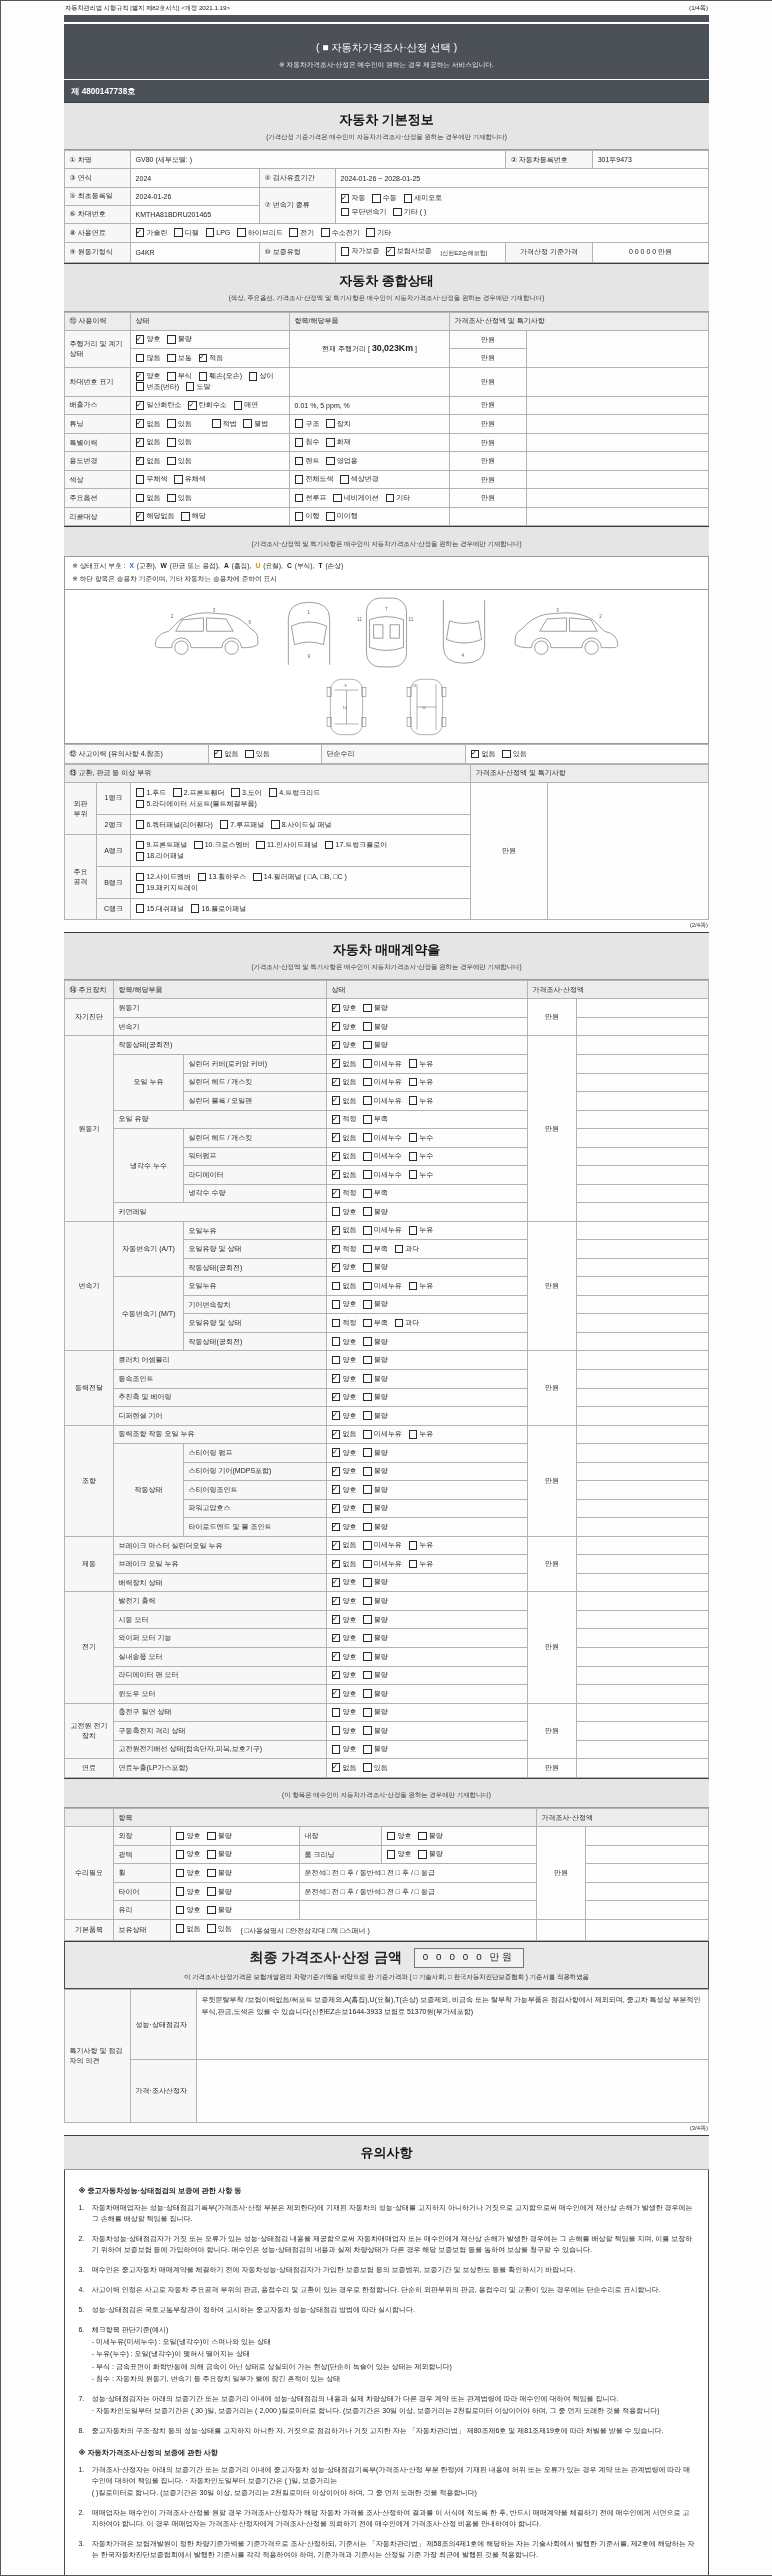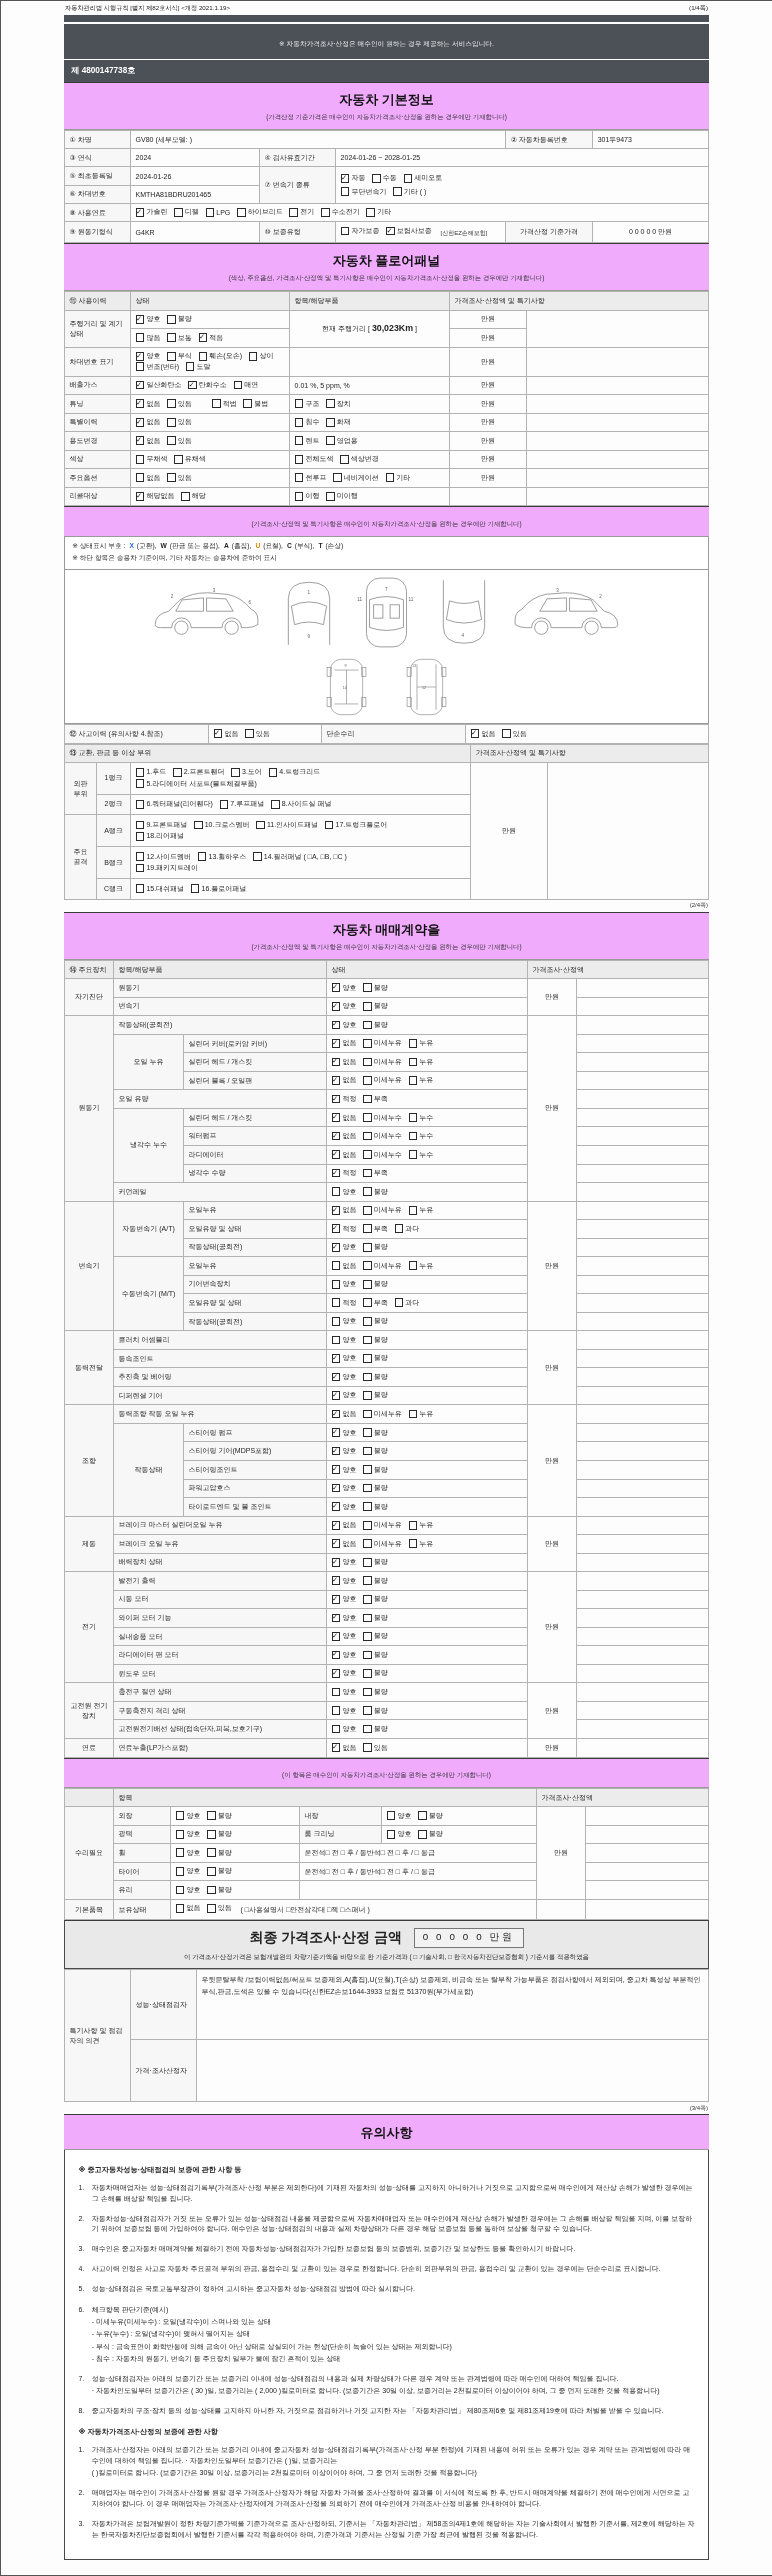--- a/index.html
+++ b/index.html
@@ -9,21 +9,21 @@
   .pgmark{text-align:right;font-size:6px;color:#333;padding:1.5px 1px;}
   
   .darkcap{height:7.2px;background:#4c5157;}
   .darkgap{height:2.1px;background:#fff;}
   .darkhead{background:#4c5157;color:#fff;text-align:center;padding:11.3px 5.2px 9.3px;}
   .darkhead .t1{font-size:17.5px;font-weight:bold;letter-spacing:0.5px;}
   .darkhead .t2{font-size:10.3px;margin-top:6.2px;}
   .darkhead .t3{font-size:6.7px;margin-top:5.2px;color:#eee;}
   .docbar{background:#4c5157;color:#fff;font-size:8.2px;font-weight:bold;padding:5.2px 7.2px;margin-top:1.5px;}
   
-  .sechead{background:#f0abfc;border-top:1.5px solid #3c3c3c;border-bottom:0.5px solid #9a9a9a;text-align:center;padding:8.2px 4.1px 7.2px;}
+  .sechead{background:#e5e5e5;border-top:1.5px solid #3c3c3c;border-bottom:0.5px solid #9a9a9a;text-align:center;padding:8.2px 4.1px 7.2px;}
   .sechead .h{font-size:13px;font-weight:bold;color:#111;}
   .sechead .s{font-size:6.4px;color:#333;margin-top:4.1px;}
   
   table.tb{width:100%;border-collapse:collapse;border:1px solid #4a4a4a;table-layout:fixed;}
   table.tb td{border:0.5px solid #b3b3b3;font-size:7px;padding:3.6px 4.6px;vertical-align:middle;word-break:break-all;}
   td.lab{background:#f7f7f7;text-align:left;}
   td.hd{background:#ececec;text-align:left;font-size:7px;}
   td.ctr{text-align:center;}
   td.price{text-align:center;color:#222;}
   .opt{display:inline-flex;align-items:center;margin-right:6.7px;white-space:nowrap;font-size:7px;}
@@ -59,20 +59,21 @@
 <div class="page">
 
   <div class="topline">
     <span>자동차관리법 시행규칙 [별지 제82호서식] &lt;개정 2021.1.19&gt;</span>
     <span>(1/4쪽)</span>
   </div>
 
   <div class="darkcap"></div>
   <div class="darkgap"></div>
   <div class="darkhead">
+    <div class="t2">( ■ 자동차가격조사·산정 선택 )</div>
     <div class="t3">※ 자동차가격조사·산정은 매수인이 원하는 경우 제공하는 서비스입니다.</div>
   </div>
   <div class="docbar">제 4800147738호</div>
 
   <div class="sechead">
     <div class="h">자동차 기본정보</div>
     <div class="s">(가격산정 기준가격은 매수인이 자동차가격조사·산정을 원하는 경우에만 기재합니다)</div>
   </div>
 
   <table class="tb">
@@ -119,21 +120,21 @@
       <td>G4KR</td>
       <td class="lab">⑩ 보증유형</td>
       <td><span><span class="opt"><span class="cb"></span>자가보증</span><span class="opt"><span class="cb ck"></span>보험사보증</span></span> <span class="small">[신한EZ손해보험]</span></td>
       <td class="lab ctr">가격산정 기준가격</td>
       <td class="ctr">0 0 0 0 0 만원</td>
     </tr>
   </tbody>
     </table>
 
   <div class="sechead">
-    <div class="h">자동차 플로어패널</div>
+    <div class="h">자동차 종합상태</div>
     <div class="s">(색상, 주요옵션, 가격조사·산정액 및 특기사항은 매수인이 자동차가격조사·산정을 원하는 경우에만 기재합니다)</div>
   </div>
   <div id="overall-table-slot">
       <table class="tb" style="border-top:none">
         <colgroup>
           <col style="width:66px">
           <col style="width:159px">
           <col style="width:160px">
           <col style="width:77px">
           <col>

